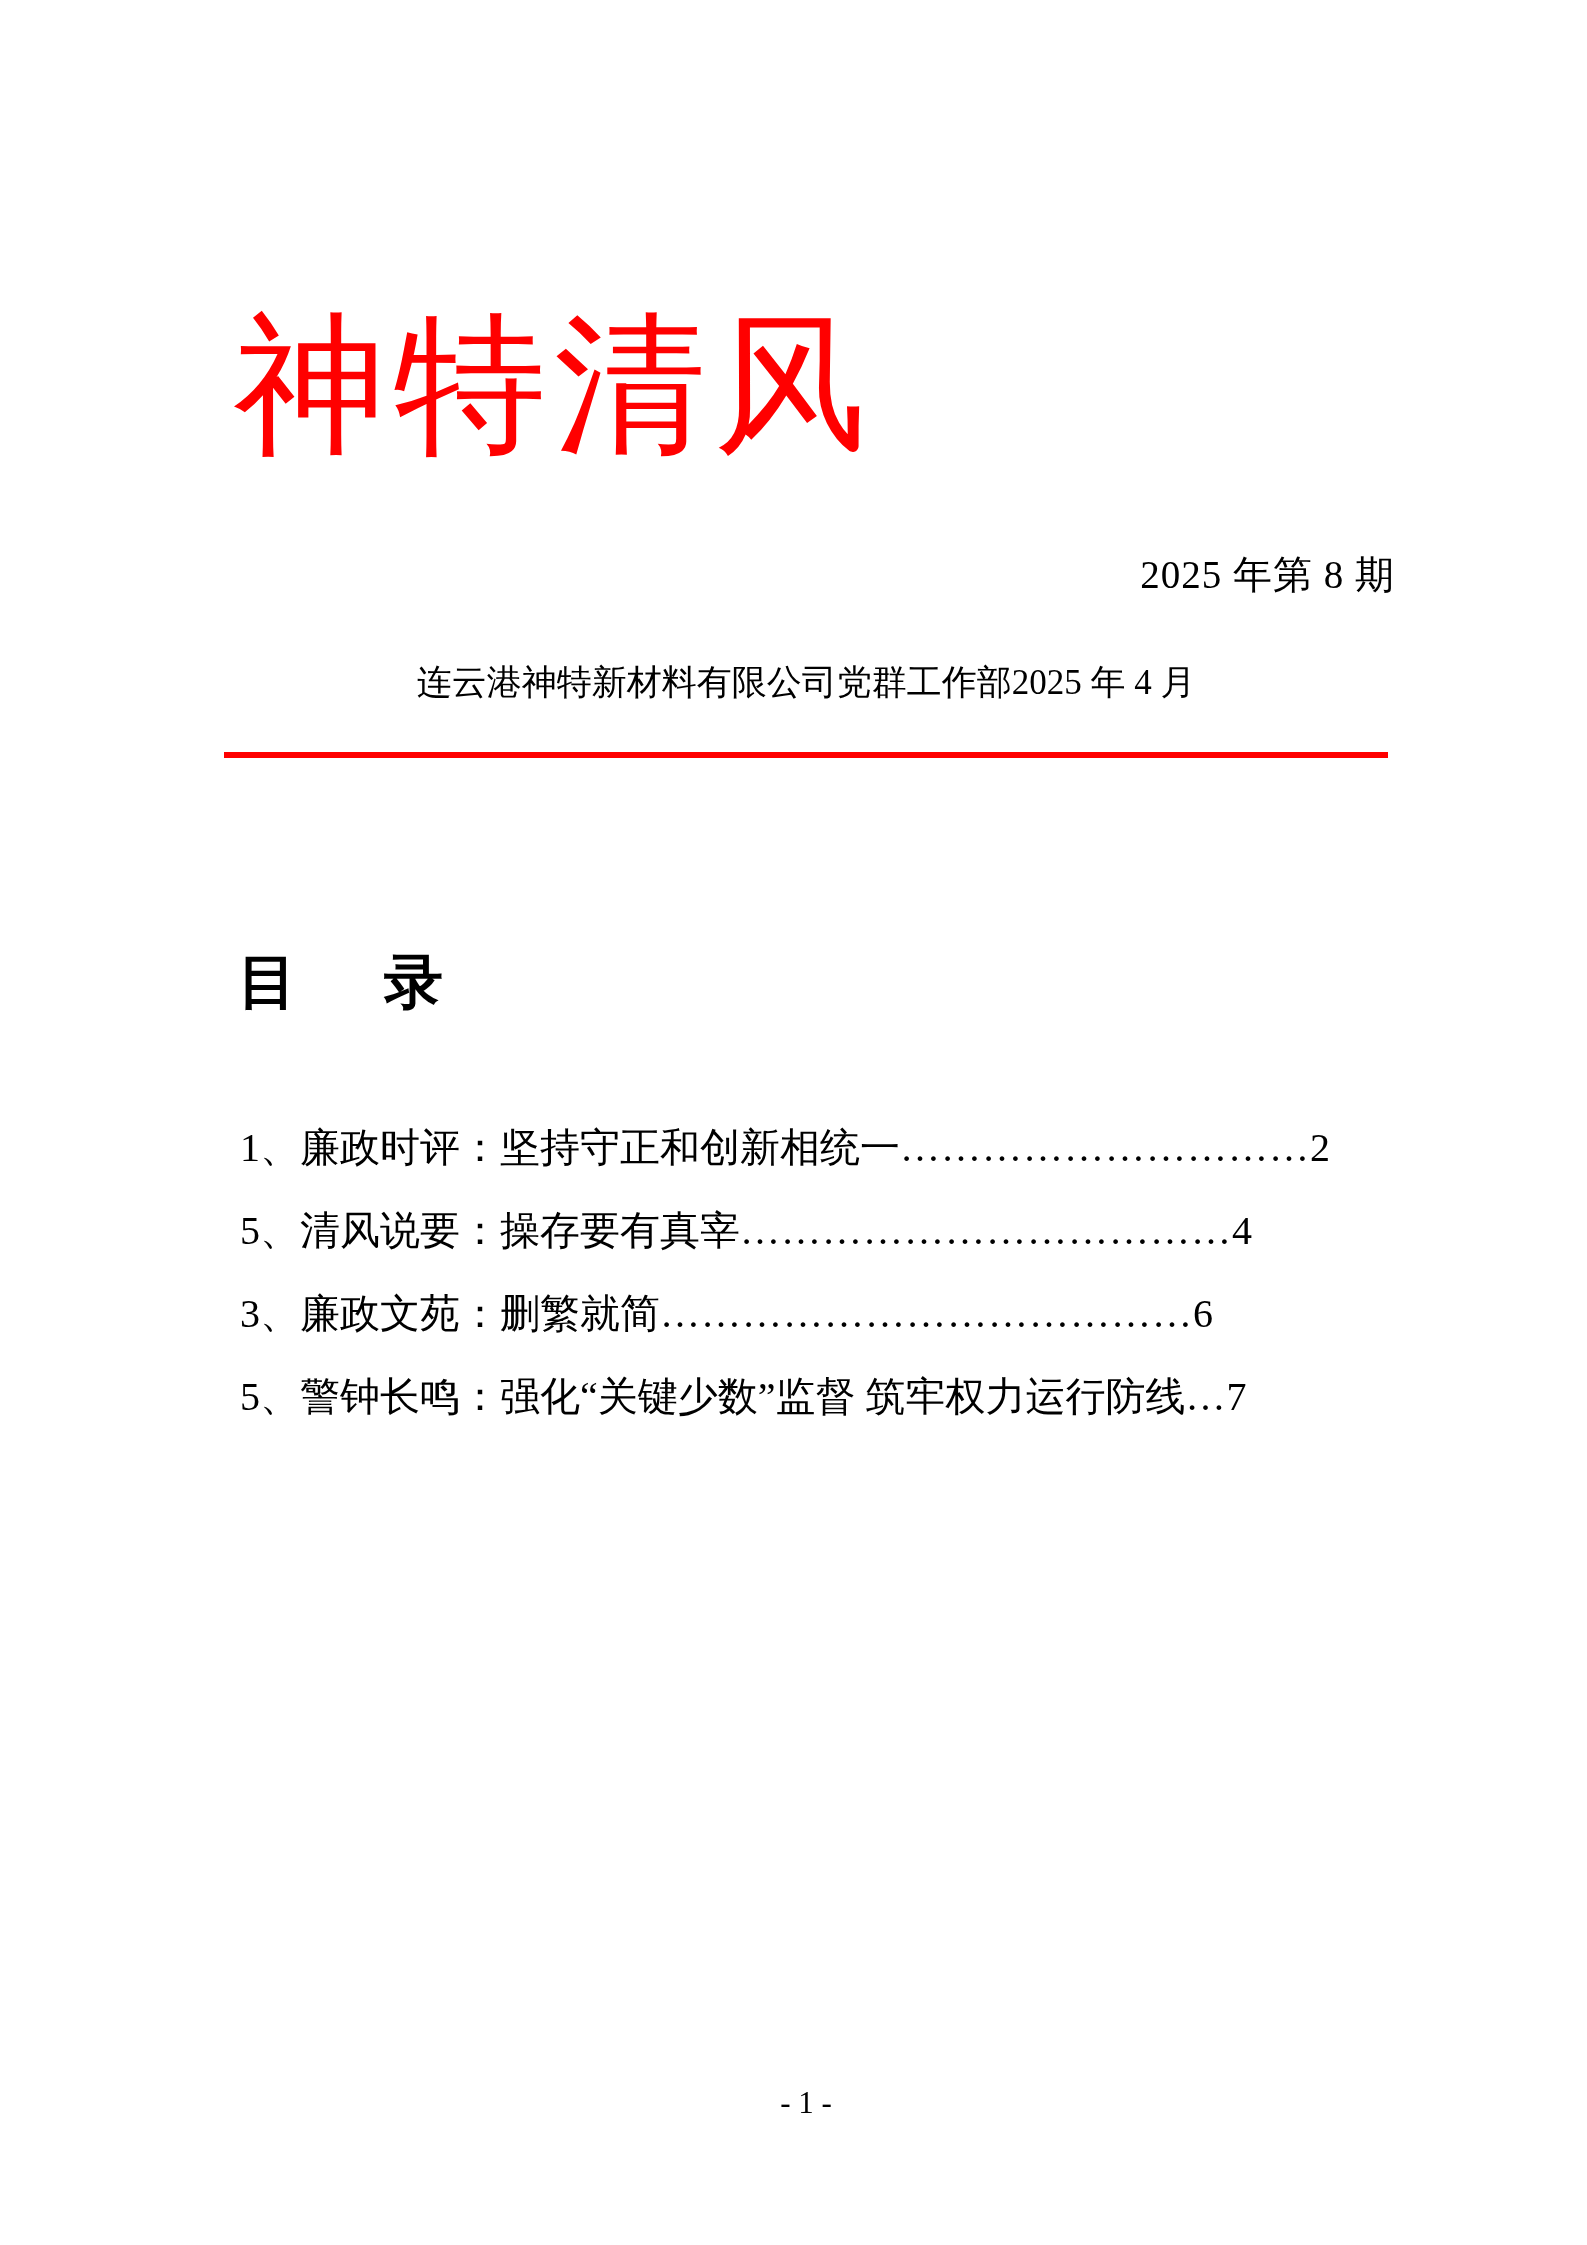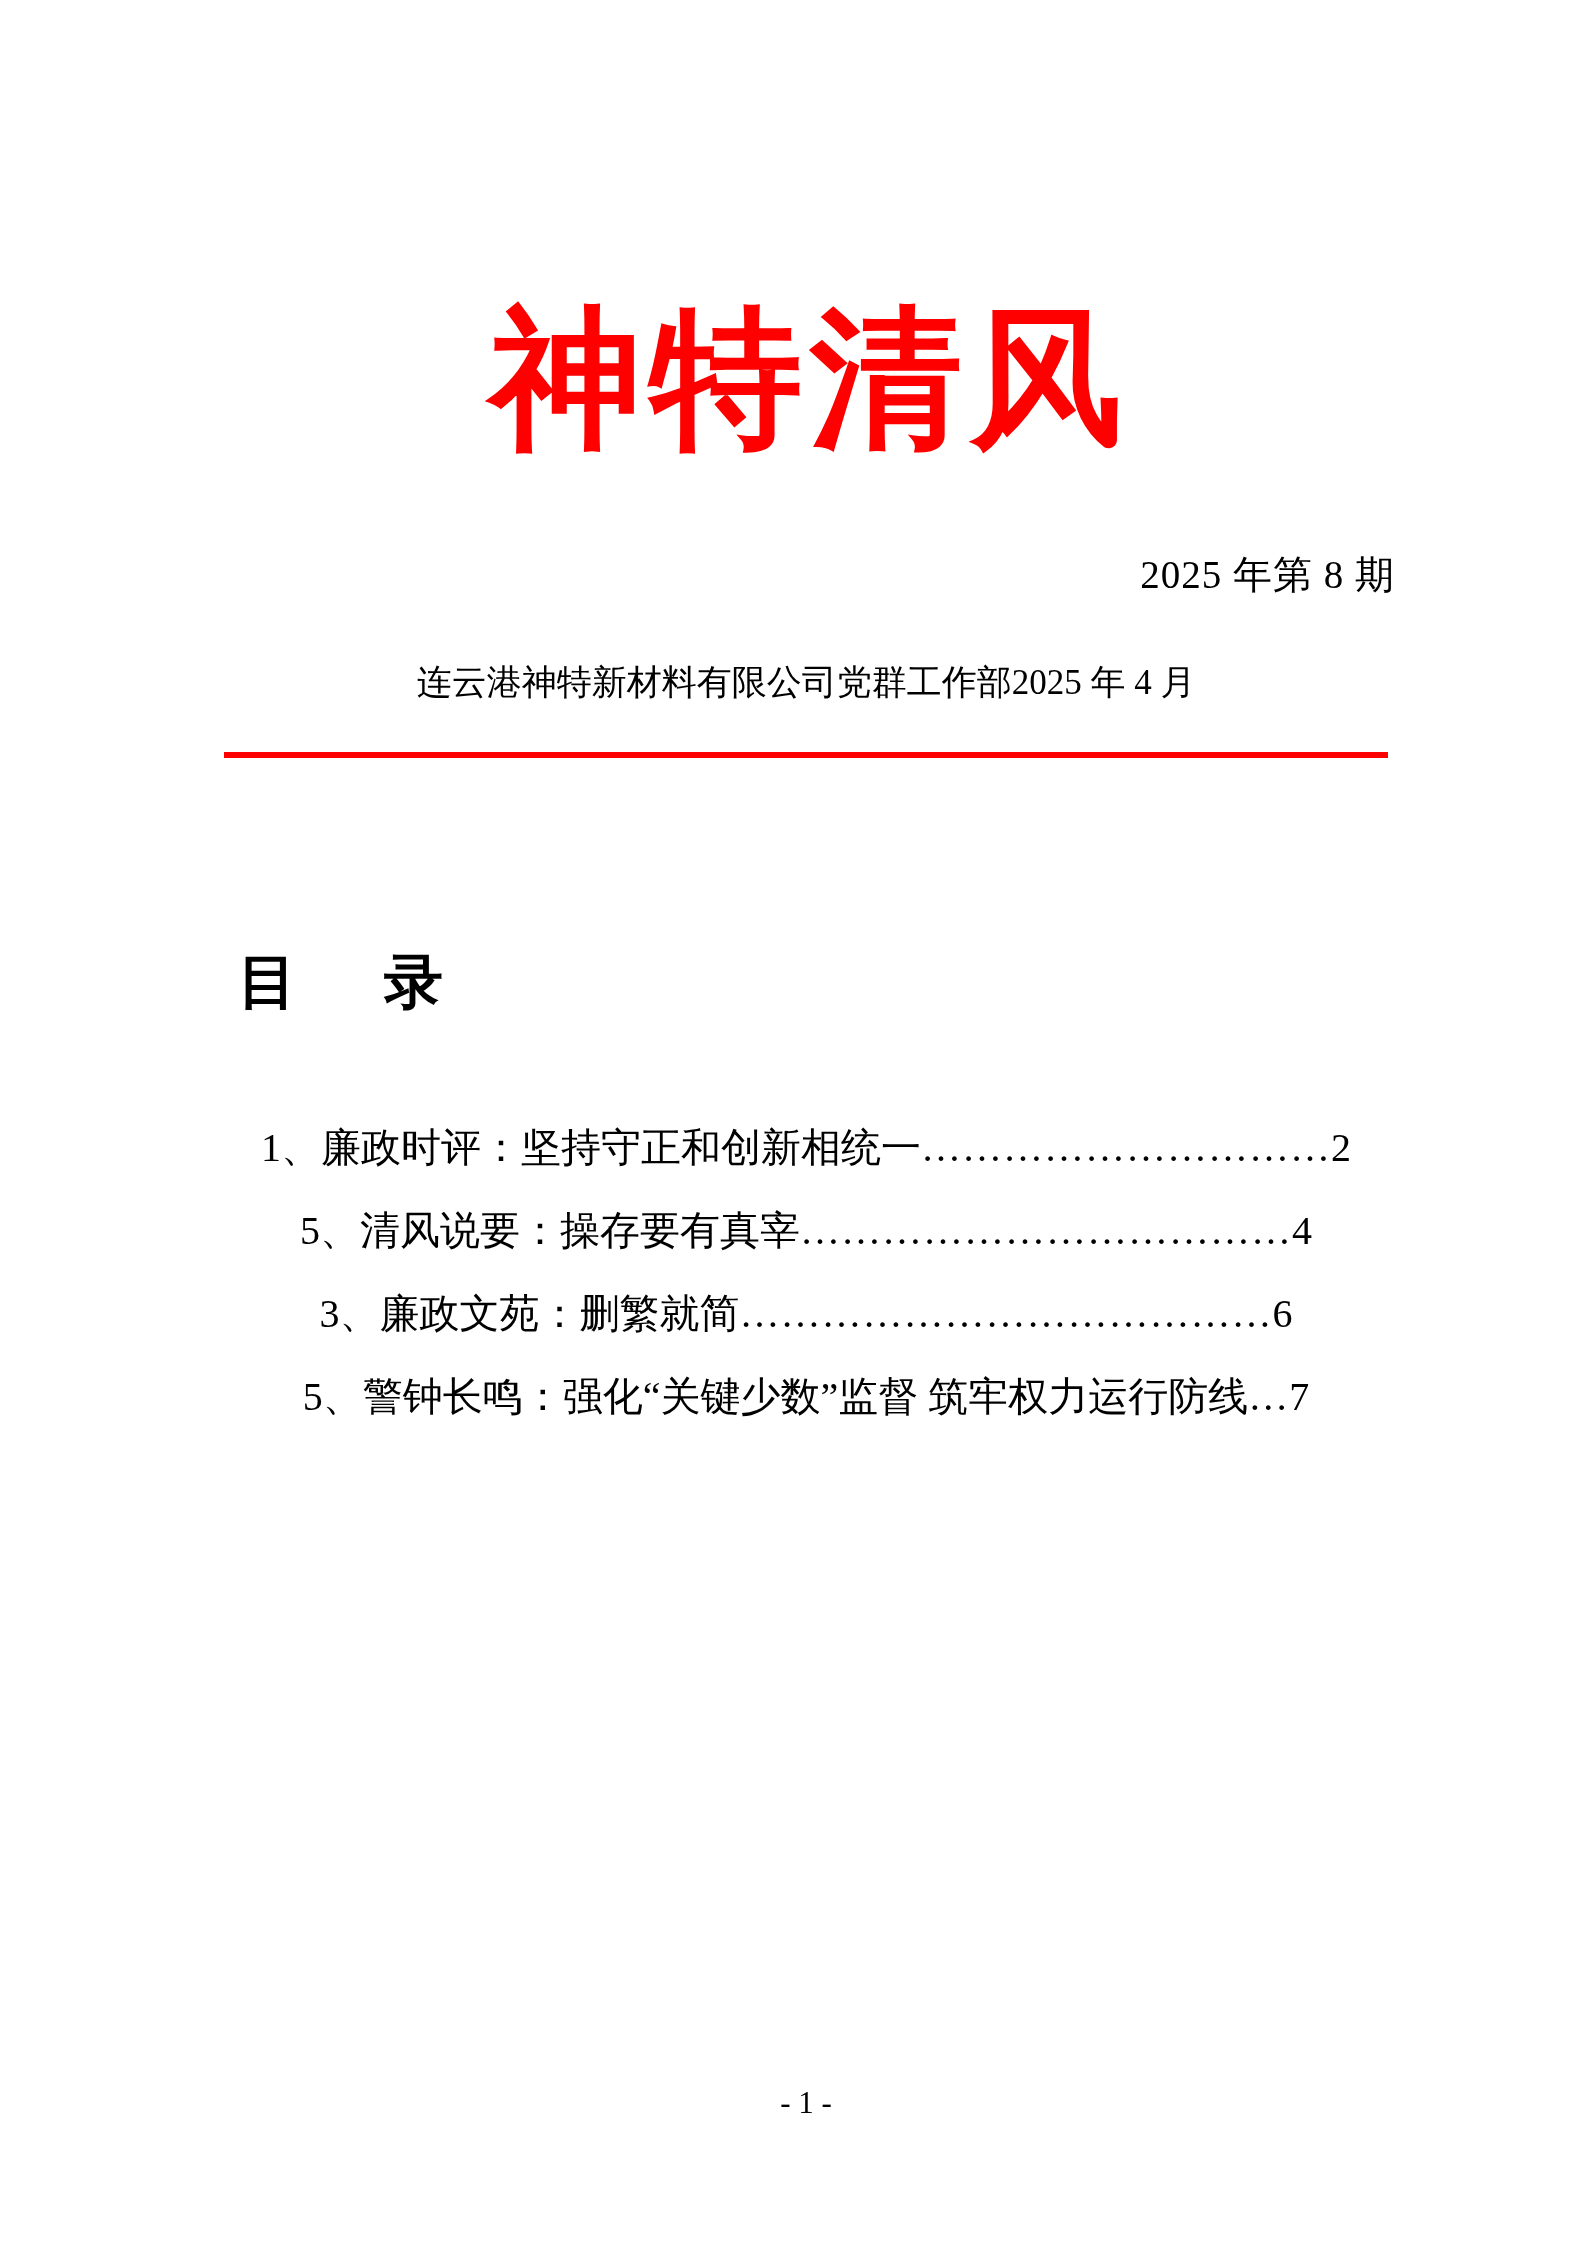--- a/index.html
+++ b/index.html
@@ -17,24 +17,23 @@
     left: 224px;
     top: 0;
     width: 1164px;
     height: 100%;
   }
   .masthead {
     position: absolute;
     top: 300px;
     left: 0;
     width: 100%;
-    margin: 4px;
-    text-align: center;
+    margin: 10px;
     font-size: 152px;
-    font-weight: 700;
+    font-weight: 400;
     line-height: 1;
     letter-spacing: 8px;
     color: #ff0000;
     white-space: nowrap;
   }
   .issue-line {
     position: absolute;
     top: 552px;
     left: 7px;
     width: 100%;
@@ -72,23 +71,22 @@
     font-size: 59px;
     font-weight: bold;
     line-height: 68px;
     letter-spacing: 14px;
     text-indent: 14px;
     white-space: nowrap;
   }
   .toc-list {
     position: absolute;
     top: 1106px;
-    left: 0;
+    left: 16px;
     width: 100%;
-    text-align: center;
   }
   .toc-row {
     height: 83px;
     line-height: 83px;
     font-size: 40px;
     white-space: nowrap;
     overflow: hidden;
   }
   .toc-leader { letter-spacing: 1px; }
   .page-footer {

